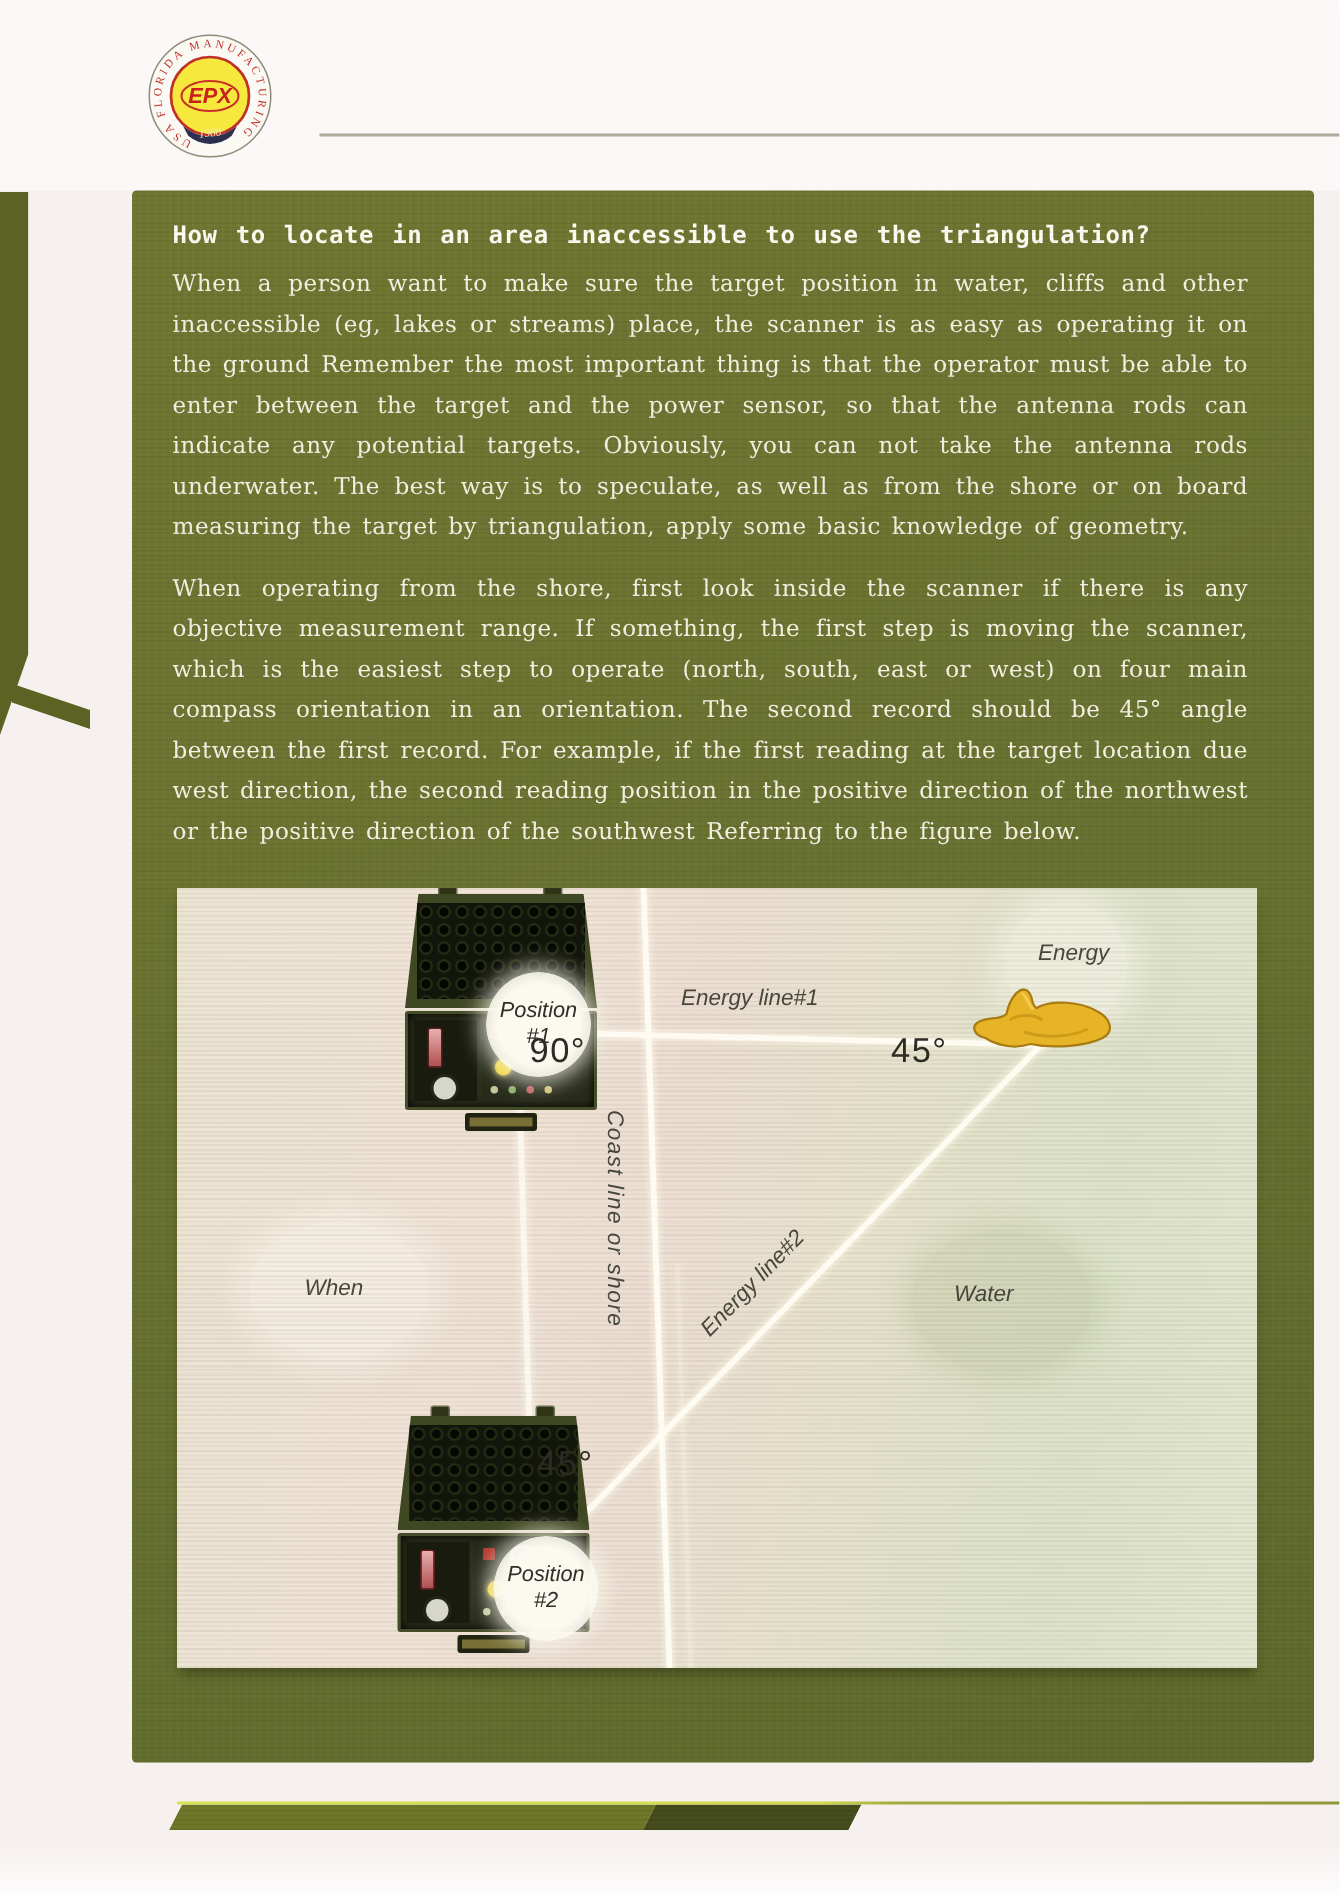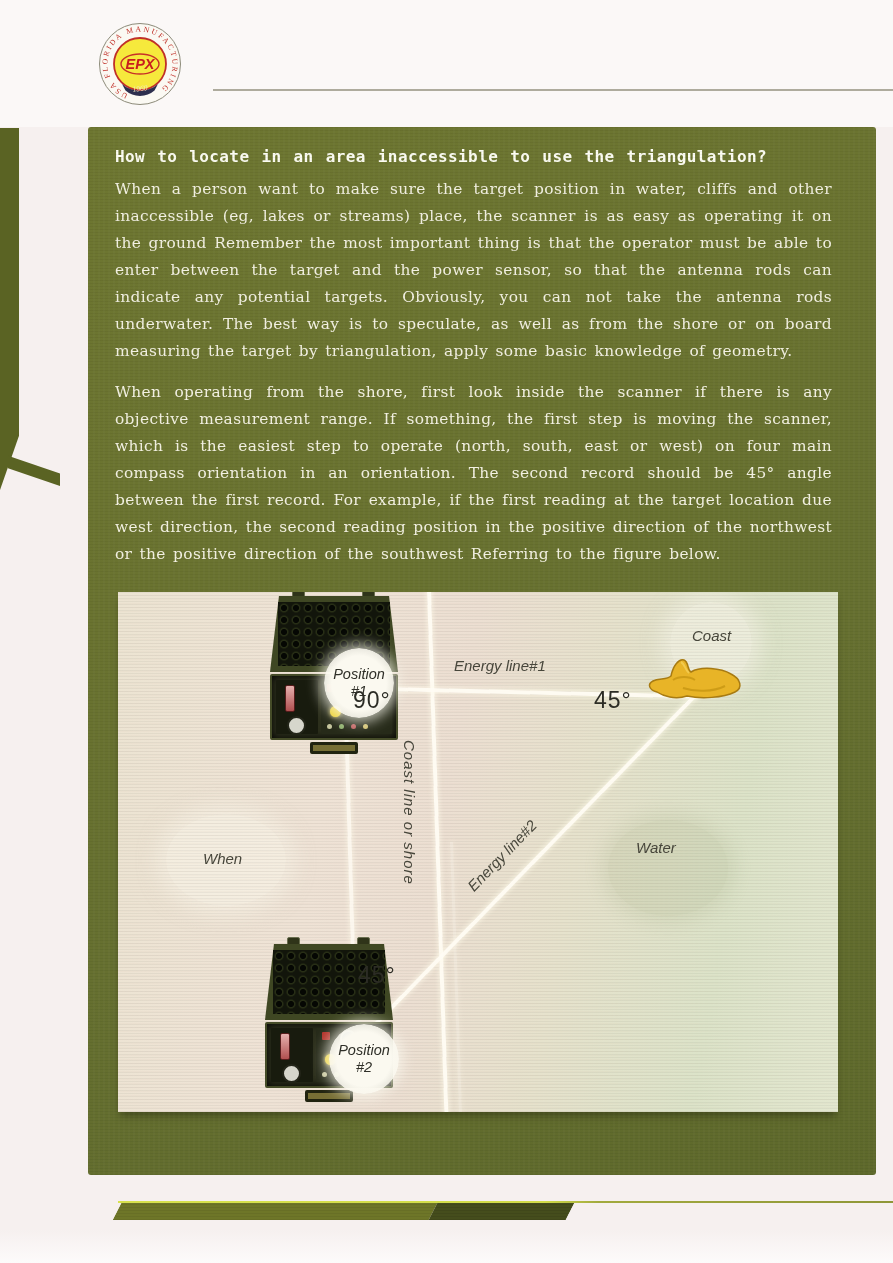--- a/index.html
+++ b/index.html
@@ -96,21 +96,21 @@
   .diagram-label{position:absolute;z-index:5;font-style:italic;color:#47463b;font-size:15px;white-space:nowrap;}
   .angle-label{position:absolute;z-index:5;color:#2c2c25;font-size:23px;letter-spacing:1px;white-space:nowrap;}
   .angle-pos1{left:235px;top:95px;}
   .angle-target{left:476px;top:95px;}
   .angle-pos2{left:240px;top:370px;}
   .label-el1{left:336px;top:65px;}
   .label-el2{left:352px;top:288px;transform:rotate(-46deg);transform-origin:left center;}
   .label-coast{left:283px;top:148px;writing-mode:vertical-rl;text-orientation:sideways;letter-spacing:1px;}
   .label-target{left:574px;top:35px;}
   .label-land{left:85px;top:258px;}
-  .label-water{left:518px;top:247px;text-align:center;}
+  .label-water{left:518px;top:262px;text-align:center;}
   
   .nugget{position:absolute;left:525px;top:58px;width:110px;height:60px;z-index:3;}
   
   .footer-bar{position:absolute;left:117px;top:1203px;width:453px;height:17px;transform:skewX(-27deg);display:flex;overflow:hidden;}
   .footer-bar .seg-light{width:316px;height:100%;background:#6e7628;
     background-image:repeating-linear-gradient(0deg,rgba(0,0,0,.06) 0 1px,transparent 1px 3px);}
   .footer-bar .seg-dark{flex:1;height:100%;background:#454d1c;
     background-image:repeating-linear-gradient(0deg,rgba(0,0,0,.08) 0 1px,transparent 1px 3px);}
   .footer-line{position:absolute;left:118px;top:1201px;width:775px;height:2px;
     background:linear-gradient(90deg,#d8e24e 0%,#d2dc49 55%,#a2aa3e 62%,#8f9738 100%);}
@@ -222,21 +222,21 @@
       <span>#2</span>
     </div>
 
     <div class="angle-label angle-pos1">90°</div>
     <div class="angle-label angle-target">45°</div>
     <div class="angle-label angle-pos2">45°</div>
 
     <div class="diagram-label label-el1">Energy line#1</div>
     <div class="diagram-label label-el2">Energy line#2</div>
     <div class="diagram-label label-coast">Coast line or shore</div>
-    <div class="diagram-label label-target">Coast</div>
+    <div class="diagram-label label-target">Energy</div>
     <div class="diagram-label label-land">When</div>
     <div class="diagram-label label-water">Water</div>
   </div>
 </div>
 
 <div class="footer-line"></div>
 <div class="footer-bar">
   <div class="seg-light"></div>
   <div class="seg-dark"></div>
 </div>

